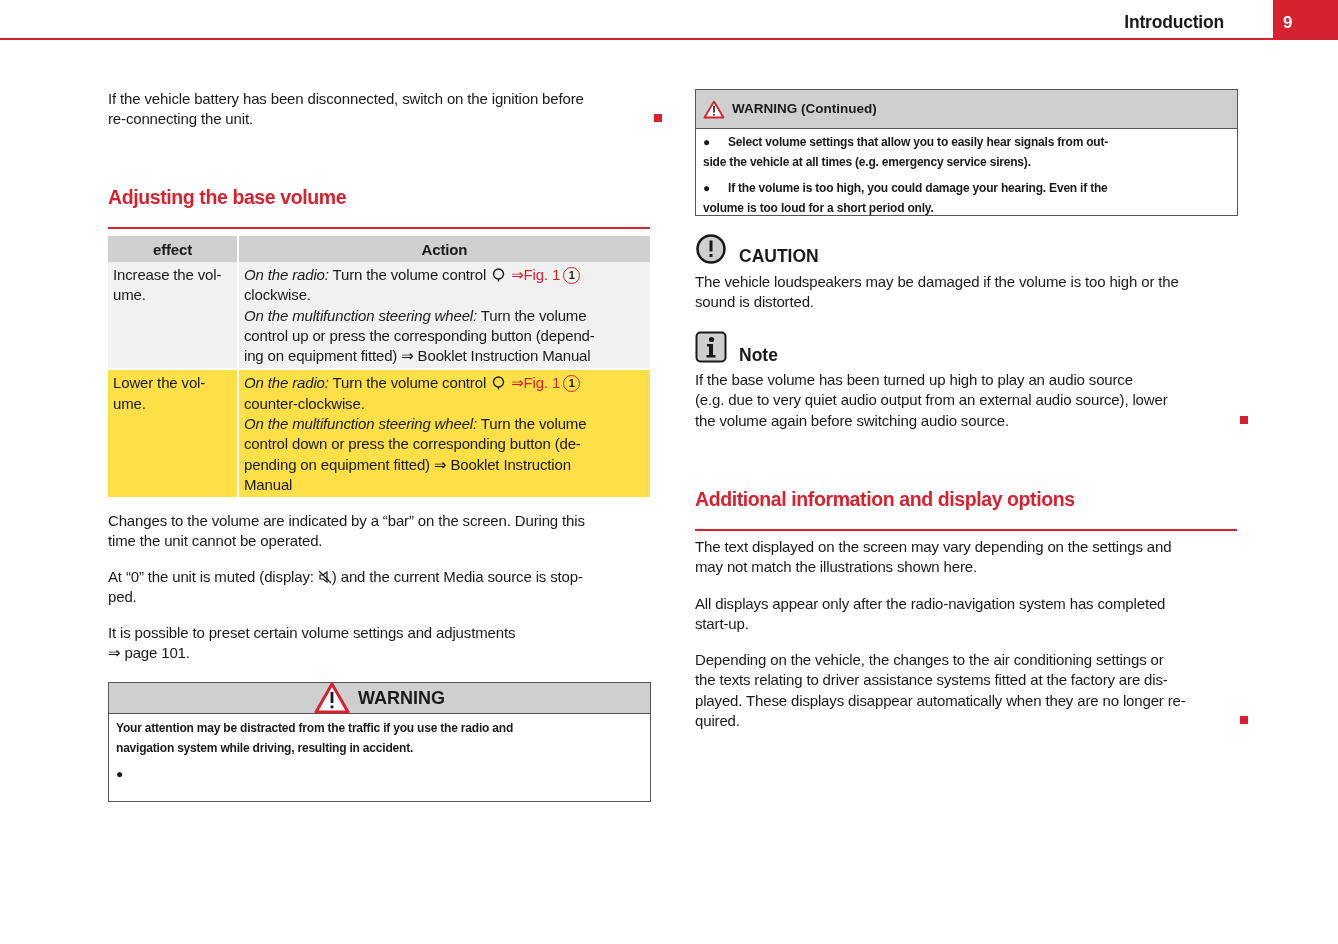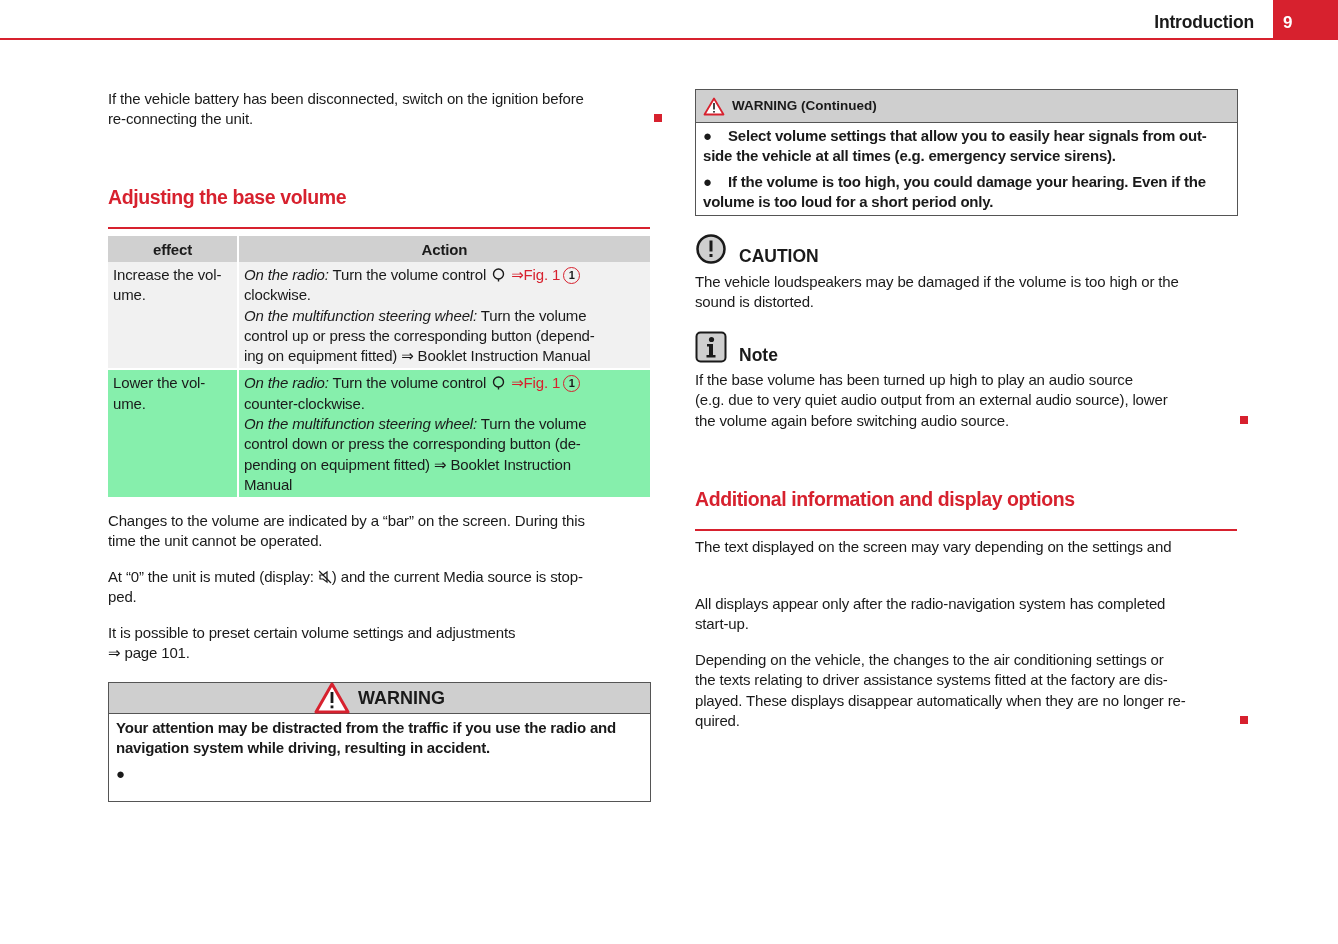--- a/index.html
+++ b/index.html
@@ -1,47 +1,47 @@
 <!DOCTYPE html>
 <html><head>
 <meta charset="utf-8">
 <style>
   * { box-sizing: border-box; margin: 0; padding: 0; }
   html, body { width: 1338px; height: 944px; background: #ffffff; overflow: hidden; }
   body { position: relative; font-family: "Liberation Sans", sans-serif; color: #1a1a1a; font-size: 15px; line-height: 20.5px; }
 
   .header-rule { position: absolute; left: 0; top: 38px; width: 1338px; height: 2px; background: #d7212e; }
-  .header-title { position: absolute; right: 84px; top: 12px; font-weight: bold; font-size: 17.5px; color: #1a1a1a; letter-spacing: -0.2px; }
+  .header-title { position: absolute; right: 114px; top: 12px; font-weight: bold; font-size: 17.5px; color: #1a1a1a; letter-spacing: -0.2px; }
   .page-num-box { position: absolute; left: 1273px; top: 0; width: 65px; height: 40px; background: #d7212e; }
   .page-num { position: absolute; left: 10px; top: 13px; color: #fff; font-weight: bold; font-size: 17px; }
 
   .col { position: absolute; }
   .col-left { left: 108px; top: 0; width: 542px; }
   .col-right { left: 695px; top: 0; width: 542px; }
 
   .p { position: absolute; width: 542px; font-size: 15px; line-height: 20.3px; letter-spacing: -0.15px; }
   .end-mark { position: absolute; width: 8px; height: 8px; background: #d7212e; }
 
   .section-title { position: absolute; width: 542px; color: #d7212e; font-weight: bold; font-size: 19.5px; letter-spacing: -0.4px; padding-bottom: 19px; border-bottom: 2px solid #d7212e; }
 
   .vtable { position: absolute; left: 0; top: 236px; width: 542px; border-collapse: collapse; font-size: 15px; line-height: 20.3px; letter-spacing: -0.15px; }
   .vtable th { background: #d0d0d0; text-align: center; font-weight: bold; height: 26px; padding: 2px 5px 0 5px; }
   .vtable td { vertical-align: top; padding: 3px 5px 2px 5px; }
   .vtable .c1 { width: 130px; border-right: 2px solid #ffffff; }
   .vtable tr.r1 td { background: #f1f1f1; }
-  .vtable tr.r2 td { background: #86efac; border-top: 2px solid #fff; }
+  .vtable tr.r2 td { background: #fde047; border-top: 2px solid #fff; }
   .vtable th.c1 { border-right: 2px solid #ffffff; }
   .it { font-style: italic; margin-top: 10px; }
   .red { color: #d7212e; }
   .circ-num { display: inline-block; width: 17px; height: 17px; border: 1.5px solid #d7212e; border-radius: 50%; color: #1a1a1a; font-size: 11px; line-height: 14px; text-align: center; font-weight: bold; vertical-align: 1px; margin-left: 3px; }
   .knob-icon { display: inline-block; vertical-align: -2px; margin: 0 2px; }
 
   .warn-box { position: absolute; border: 1px solid #555; background: #fff; }
   .warn-head { background: #cfcfcf; border-bottom: 1px solid #555; display: flex; align-items: center; }
-  .warn-body { padding: 4px 7px 4px 7px; font-weight: bold; font-size: 15px; line-height: 20.3px; letter-spacing: -0.2px; }
+  .warn-body { padding: 4px 7px 4px 7px; font-weight: bold; font-size: 12px; line-height: 20.3px; letter-spacing: -0.2px; }
   .bullet-row { display: flex; }
   .bullet { width: 25px; flex: 0 0 25px; }
 
   .caution-title, .note-title { position: absolute; font-weight: bold; font-size: 17.5px; }
   .icon-box { position: absolute; }
 </style>
 </head>
 <body>
 
 <div>
@@ -147,21 +147,21 @@
       <div>navigation system while driving, resulting in accident.</div>
       <div class="bullet-row" style="margin-top:5px;">
         <span class="bullet">●</span>
       </div>
     </div>
   </div>
 </div>
 
 <div class="col col-right">
   <div class="warn-box" style="left:0; top:89px; width:543px; height:127px;">
-    <div class="warn-head" style="height:33px; padding-left:7px;">
+    <div class="warn-head" style="height:39px; padding-left:7px;">
       <svg width="22" height="19" viewBox="0 0 22 19">
           <path d="M11 1.5 L20.5 17.5 H1.5 Z" fill="#fff" stroke="#d7212e" stroke-width="1.8" stroke-linejoin="round"></path>
           <rect x="10.2" y="6" width="1.6" height="6.5" fill="#1a1a1a"></rect>
           <rect x="10.2" y="14" width="1.6" height="1.6" fill="#1a1a1a"></rect>
         </svg>
       <span style="font-weight:bold; font-size:13.5px; margin-left:7px;">WARNING (Continued)</span>
     </div>
     <div class="warn-body" style="padding-top:3px;">
       <div>
         <div><span style="display:inline-block; width:25px;">●</span><span>Select volume settings that allow you to easily hear signals from out-</span></div>
@@ -195,20 +195,21 @@
     <div>If the base volume has been turned up high to play an audio source</div>
     <div>(e.g. due to very quiet audio output from an external audio source), lower</div>
     <div>the volume again before switching audio source.</div>
   </div>
   <div class="end-mark" style="left:545px; top:416px;"></div>
 
   <div class="section-title" style="top:489px;">Additional information and display options</div>
 
   <div class="p" style="top:537px;">
     <div>The text displayed on the screen may vary depending on the settings and</div>
+    <div>may not match the illustrations shown here.</div>
   </div>
   <div class="p" style="top:594px;">
     <div>All displays appear only after the radio-navigation system has completed</div>
     <div>start-up.</div>
   </div>
   <div class="p" style="top:650px;">
     <div>Depending on the vehicle, the changes to the air conditioning settings or</div>
     <div>the texts relating to driver assistance systems fitted at the factory are dis-</div>
     <div>played. These displays disappear automatically when they are no longer re-</div>
     <div>quired.</div>

